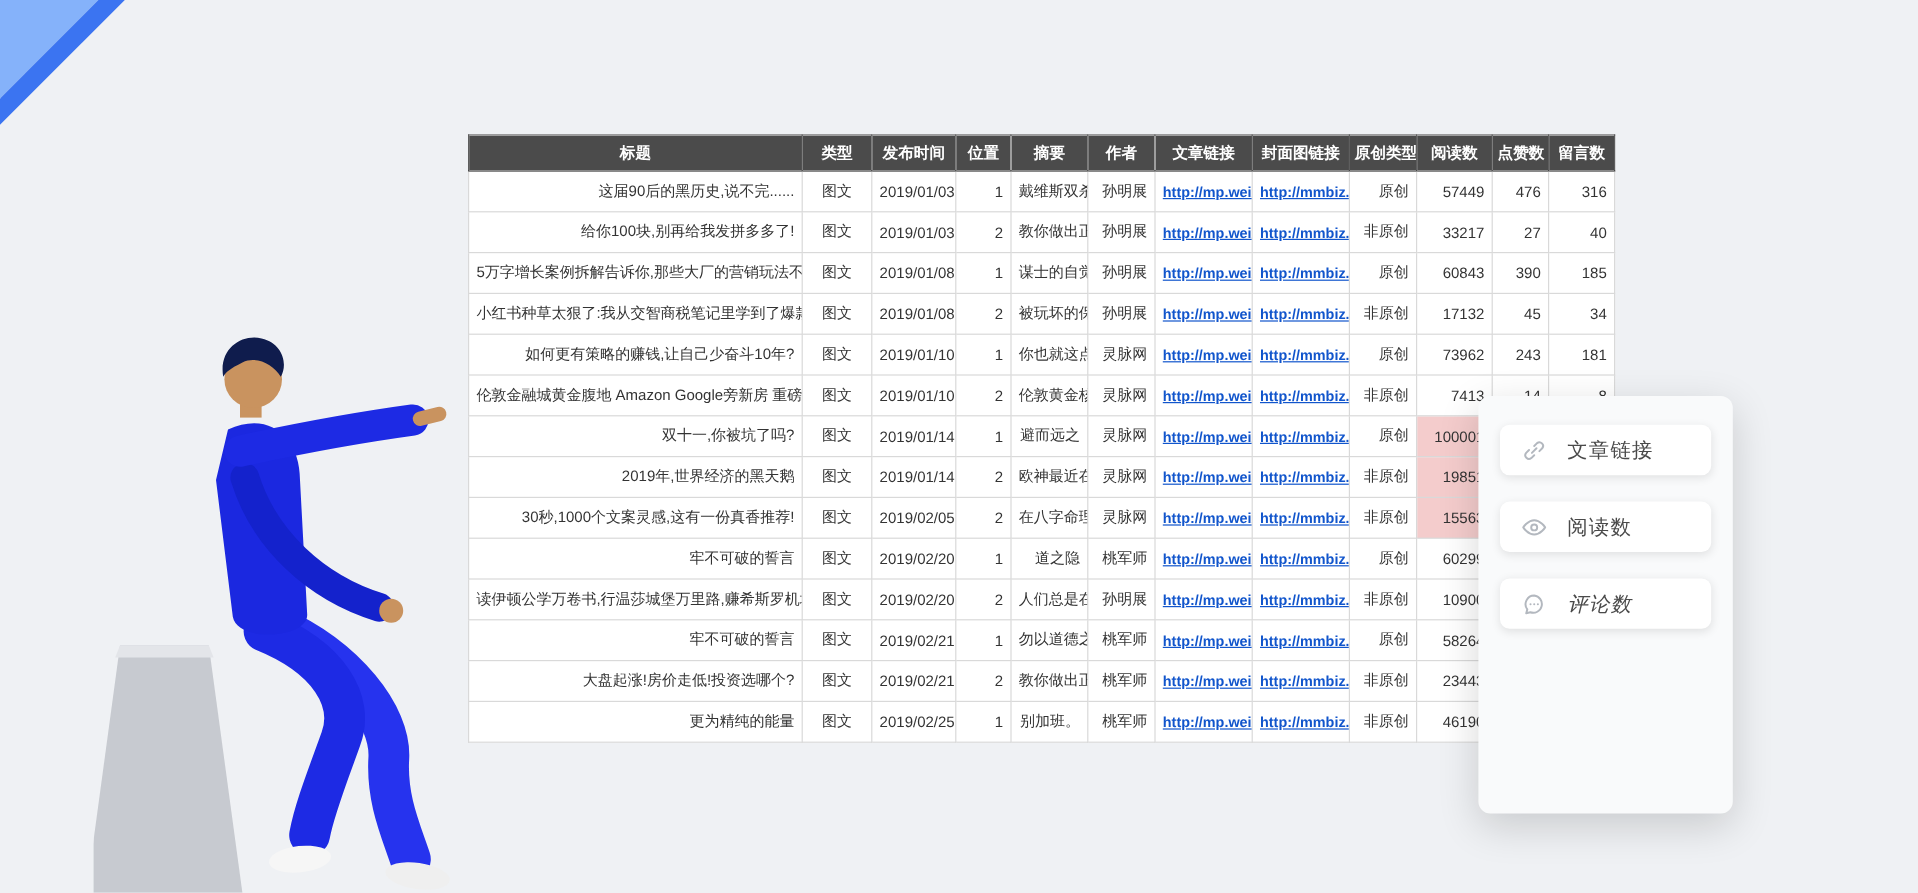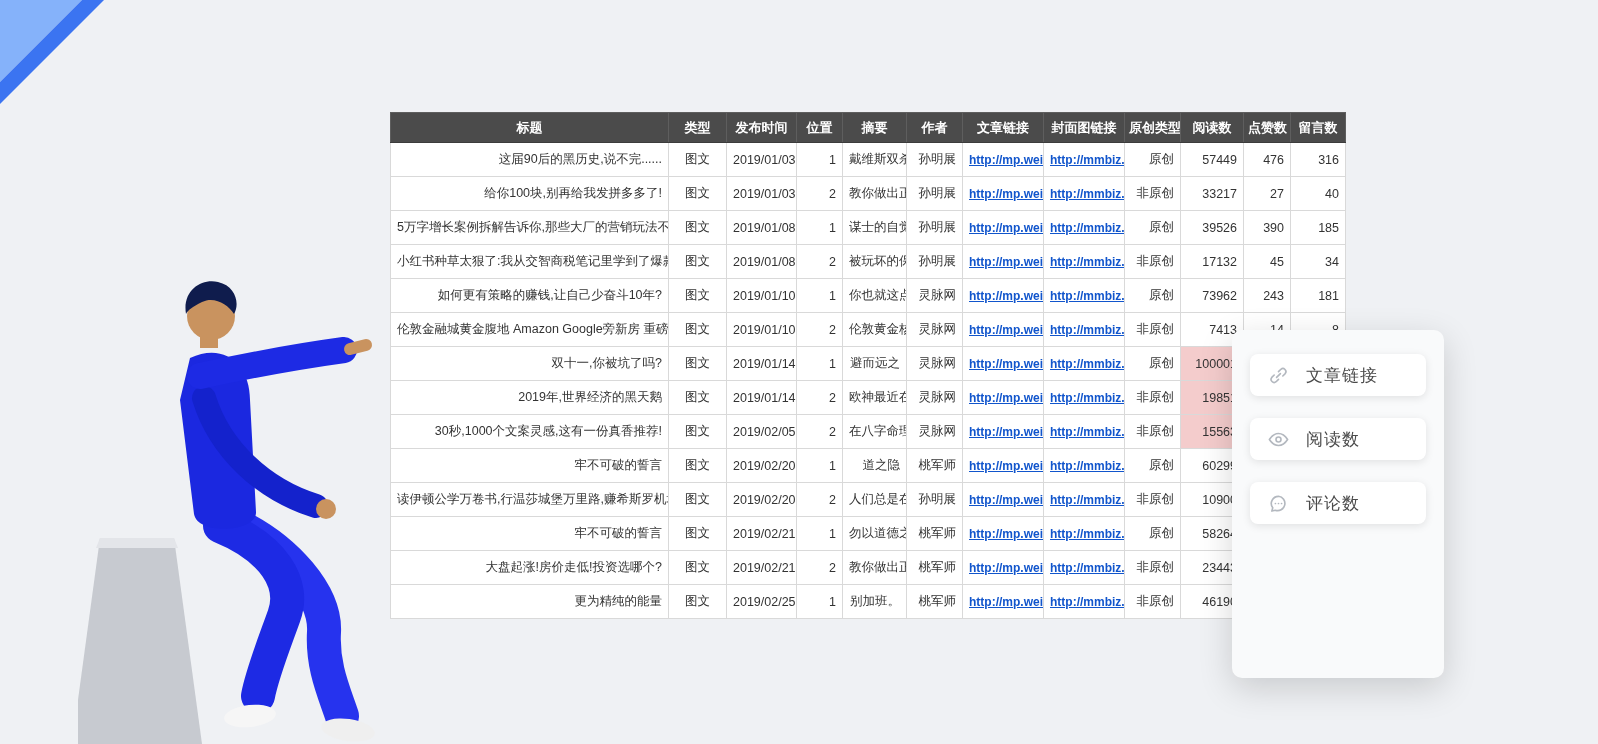--- a/index.html
+++ b/index.html
@@ -38,21 +38,21 @@
     position:absolute;left:1232px;top:330px;width:212px;height:348px;
     background:#f9fafb;border-radius:10px;
     box-shadow:0 10px 34px rgba(0,0,0,.16);
     padding-top:24px;box-sizing:border-box;z-index:10;
   }
   .menu-item{
     display:flex;align-items:center;gap:16px;height:42px;margin:0 18px 22px 18px;
     padding-left:16px;background:#fff;border-radius:8px;
     box-shadow:0 2px 8px rgba(0,0,0,.10);cursor:pointer;
   }
-  .menu-item:last-child{margin-bottom:0;}
+  .menu-item:last-child{margin-bottom:0;font-style:italic;}
   .mi-icon{display:flex;align-items:center;justify-content:center;width:24px;height:24px;}
   .mi-icon svg{width:23px;height:23px;stroke:#b3b8bf;fill:none;stroke-width:1.7;stroke-linecap:round;stroke-linejoin:round;}
   .mi-label{font-size:17px;color:#4a4a4a;letter-spacing:1px;}
 </style>
 </head>
 <body>
 
 <svg class="corner" width="110" height="110">
   <polygon points="0,0 82,0 0,82" fill="#85b2fa"></polygon>
   <polygon points="82,0 104,0 0,104 0,82" fill="#3b74f1"></polygon>
@@ -139,21 +139,21 @@
         <tr>
           <td class="c-title">5万字增长案例拆解告诉你,那些大厂的营销玩法不过如</td>
           <td class="c-type">图文</td>
           <td class="c-date">2019/01/08</td>
           <td class="c-pos">1</td>
           <td class="c-sum">谋士的自觉</td>
           <td class="c-auth">孙明展</td>
           <td class="c-link"><a class="lnk">http://mp.weix</a></td>
           <td class="c-cover"><a class="lnk">http://mmbiz.c</a></td>
           <td class="c-orig">原创</td>
-          <td class="c-reads">39526</td>
+          <td class="c-reads">60843</td>
           <td class="c-likes">390</td>
           <td class="c-comments">185</td>
         </tr>
         <tr>
           <td class="c-title">小红书种草太狠了:我从交智商税笔记里学到了爆款套</td>
           <td class="c-type">图文</td>
           <td class="c-date">2019/01/08</td>
           <td class="c-pos">2</td>
           <td class="c-sum">被玩坏的保险</td>
           <td class="c-auth">孙明展</td>

